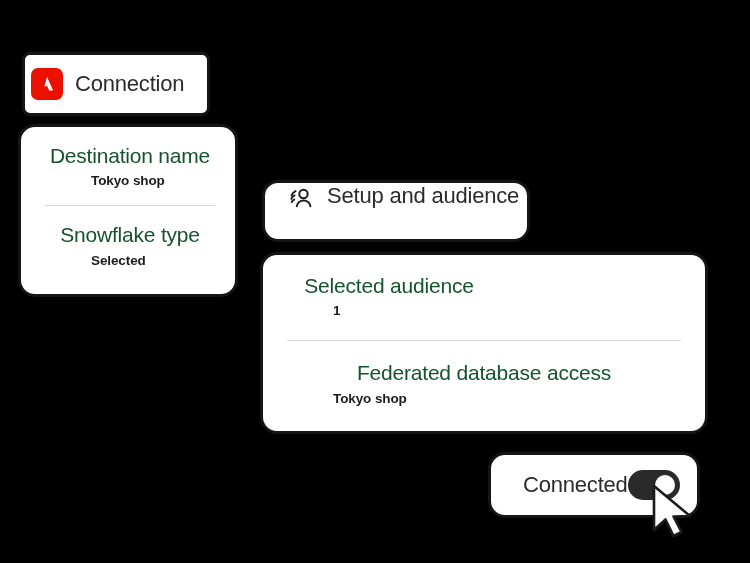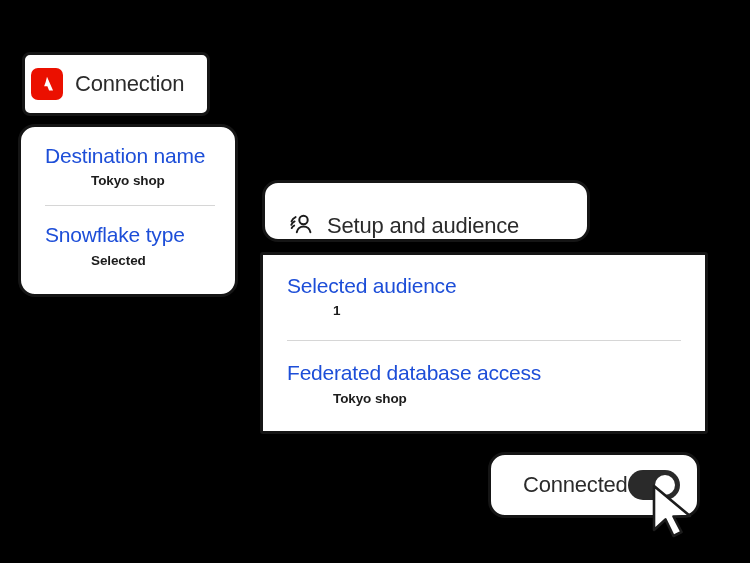--- a/index.html
+++ b/index.html
@@ -60,69 +60,70 @@
   #destination-card {
     left: 18px;
     top: 124px;
     width: 220px;
     height: 173px;
     padding: 16px 20px 0 24px;
     border-radius: 17px;
   }
   .field-label {
     font-size: 21px;
-    color: #1d4ed8;
+    color: #14532d;
     letter-spacing: -0.2px;
     line-height: 1.25;
     white-space: nowrap;
+    text-align: center;
   }
   .field-value {
     font-size: 13.5px;
     font-weight: bold;
     color: #1c1c1c;
     margin-top: 4px;
     letter-spacing: -0.1px;
     white-space: nowrap;
     margin-left: 46px;
   }
   .divider {
     height: 1px;
     background: #d6d6d6;
     margin: 17px 0 16px 0;
   }
 
   
   #setup-card {
     left: 262px;
     top: 180px;
-    width: 328px;
+    width: 268px;
     height: 62px;
     border-radius: 16px;
     display: flex;
-    align-items: flex-end;
+    align-items: flex-start;
     padding-left: 20px;
   }
   .audience-icon {
     width: 30px;
     height: 30px;
     flex: 0 0 auto;
     display: flex;
     align-items: center;
     justify-content: center;
   }
   .audience-icon svg { display: block; }
 
   
   #details-card {
     left: 260px;
     top: 252px;
     width: 448px;
     height: 182px;
     padding: 18px 24px 0 24px;
-    border-radius: 3px;
+    border-radius: 17px;
   }
   .stat-row {
     display: flex;
   }
   .stat-col-1 { width: 204px; flex: 0 0 auto; }
   .stat-col-2 { flex: 1 1 auto; }
   #details-card .divider {
     margin: 22px 0 19px 0;
   }
 

